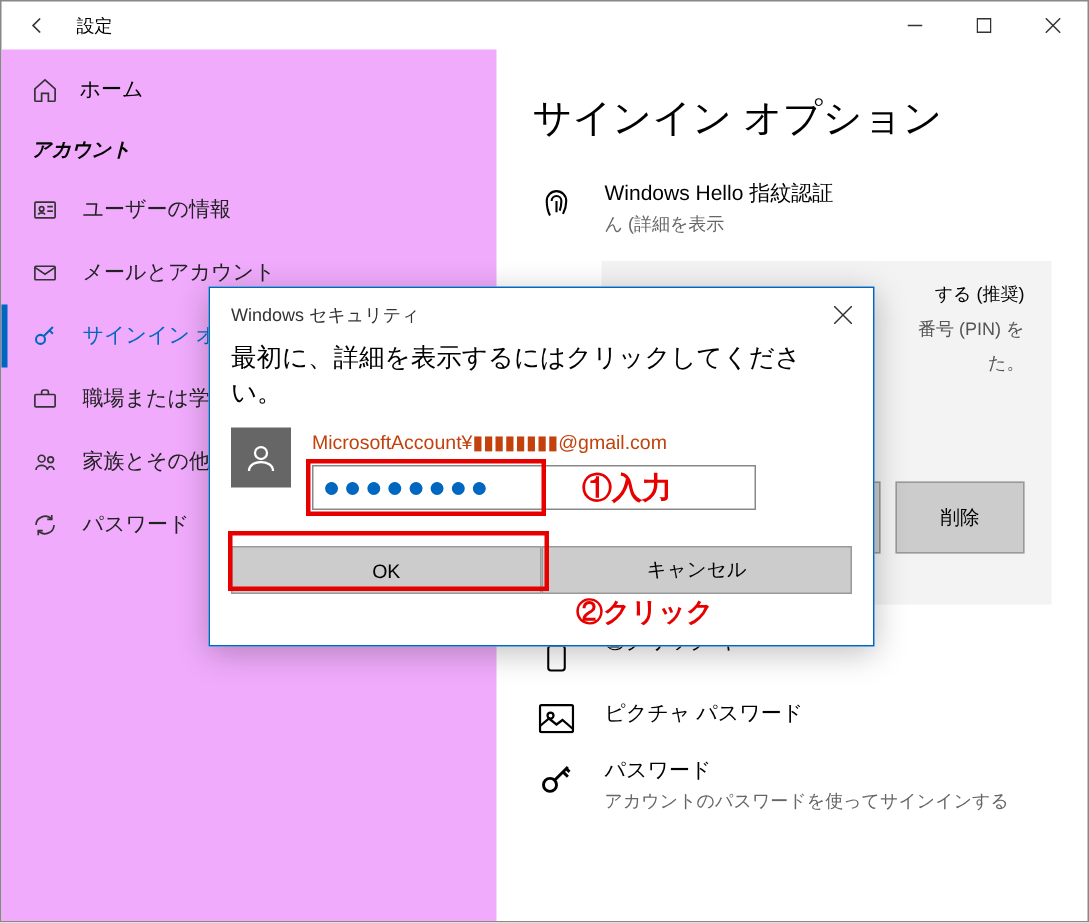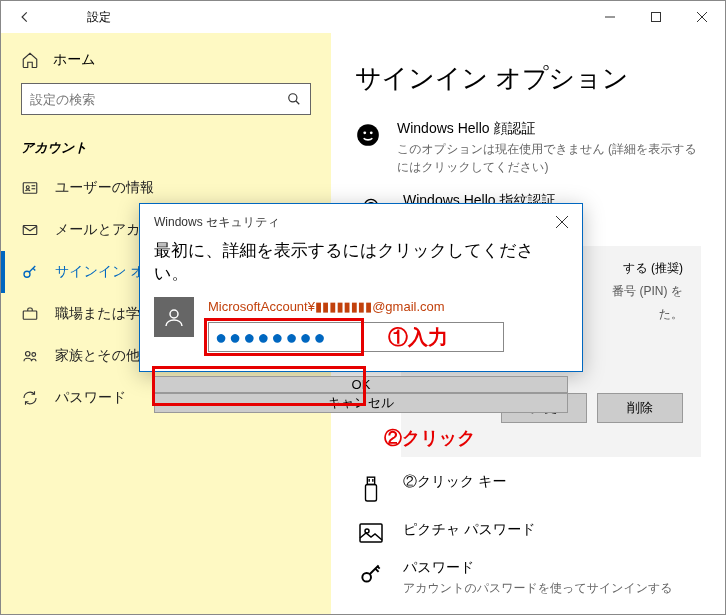--- a/index.html
+++ b/index.html
@@ -1,62 +1,62 @@
 <!DOCTYPE html>
 <html><head>
 <meta charset="utf-8">
 <style>
   * { box-sizing: border-box; font-family: "Yu Gothic UI", "Meiryo", sans-serif; }
   body { margin: 0; background: #fff; width: 726px; height: 615px; overflow: hidden; position: relative; color: #000; }
   .window { width: 726px; height: 615px; border: 1px solid #888; position: relative; background: #fff; }
   .titlebar { height: 32px; display: flex; align-items: center; }
-  .titlebar .left { flex: 1; display: flex; align-items: center; padding-left: 8px; height:100%;gap:36px; }
+  .titlebar .left { flex: 1; display: flex; align-items: center; padding-left: 8px; height:100%; }
   .titlebar .back { width: 32px; height: 32px; display:flex; align-items:center; justify-content:center; color:#333; }
   .titlebar .title { font-size: 12px; padding-left: 10px; }
   .titlebar .ctrls { display:flex; }
   .titlebar .ctrl { width: 46px; height: 32px; display:flex; align-items:center; justify-content:center; color:#333; }
   .content { display:flex; height: calc(100% - 32px); }
-  .sidebar { width: 330px; background: #fef9c3; padding: 10px 0 0 0; }
+  .sidebar { width: 330px; background: #f0abfc; padding: 10px 0 0 0; }
   .home { display:flex; align-items:center; gap:14px; padding: 8px 20px; font-size:14px; }
   .search-wrap { padding: 6px 20px 10px 20px; }
   .search { display:flex; align-items:center; border:1px solid #666; background:#fff; height:32px; }
   .search input { flex:1; border:none; outline:none; font-size:13px; padding:0 8px; background:transparent; }
   .search .sicon { width:32px; display:flex; align-items:center; justify-content:center; color:#333; }
   .section-header { padding: 14px 20px 10px 20px; font-size:13px; font-weight:bold;font-style:italic; }
   .nav-item { display:flex; align-items:center; gap:16px; padding: 12px 20px; font-size:14px; color:#222; }
   .nav-item.active { border-left: 4px solid #0067c0; padding-left:16px; color:#0067c0; }
   .nav-item .nicon { width:18px; height:18px; display:flex; align-items:center; justify-content:center; }
   .main { flex:1; padding: 20px 24px; overflow:hidden; position:relative; }
   .page-title { font-size: 26px; font-weight:400; margin: 8px 0 16px 0; }
   .opt { display:flex; gap:16px; padding: 8px 0; }
   .opt .oicon { width:32px; display:flex; justify-content:center; padding-top:2px; }
   .opt .otxt .ot-title { font-size:14px; color:#000; }
   .opt .otxt .ot-sub { font-size:12px; color:#666; margin-top:2px; line-height:1.5; }
   .pin-box { background:#f3f3f3; padding: 14px 18px 18px 18px; margin: 8px 0 8px 46px; }
   .pin-box .pb-rec { font-size:12px; color:#000; text-align:right; }
   .pin-box .pb-line { font-size:12px; color:#555; margin-top:6px; text-align:right; }
   .btn-row { display:flex; gap:10px; justify-content:flex-end; margin: 10px 0 16px 0; }
-  .gbtn { background:#ccc; border:1px solid #999; width:86px; height:30px; font-size:13px; display:flex; align-items:center; justify-content:center; }
+  .gbtn { background:#ccc; border:1px solid #999; width:86px; height:48px; font-size:13px; display:flex; align-items:center; justify-content:center; }
   
-  .dialog { position:absolute; left:138px; top:190px; width:444px; height:169px; background:#fff; border:1px solid #0067c0; box-shadow: 0 4px 20px rgba(0,0,0,0.25); margin-top: 12px; }
+  .dialog { position:absolute; left:138px; top:190px; width:444px; height:240px; background:#fff; border:1px solid #0067c0; box-shadow: 0 4px 20px rgba(0,0,0,0.25); }
   .dlg-title { padding: 10px 14px 2px 14px; font-size:12px; color:#333; }
   .dlg-close { position:absolute; right:8px; top:6px; width:24px; height:24px; display:flex; align-items:center; justify-content:center; }
   .dlg-heading { padding: 6px 14px 10px 14px; font-size:17px; font-weight:500; }
   .dlg-body { display:flex; gap:14px; padding: 2px 14px; align-items:flex-start; }
   .avatar { width:40px; height:40px; background:#666; display:flex; align-items:center; justify-content:center; }
   .acct-area { flex:1; }
   .acct-line { font-size:13px; color:#c2410c; padding:2px 0 8px 0; }
   .pwd-wrap { position:relative; }
   .pwd { width: 296px; height:30px; border:1px solid #888; padding:0 6px; font-size:20px; letter-spacing:2px; color:#0067c0; }
   .pwd-highlight { position:absolute; left:-4px; top:-4px; width:160px; height:38px; border:3px solid #e60000; pointer-events:none; }
   .anno1 { position:absolute; left:180px; top:2px; color:#e60000; font-size:20px; font-weight:bold; }
-  .dlg-btns { display:flex; padding: 22px 14px 14px 14px; gap:0;flex-direction:column; }
+  .dlg-btns { display:flex; padding: 22px 14px 14px 14px; gap:0; }
   .dlg-btn { flex:1; height:32px; background:#ccc; border:1px solid #999; font-size:13px; display:flex; align-items:center; justify-content:center; }
   .ok-highlight { position:absolute; left:12px; top:162px; width:214px; height:40px; border:3px solid #e60000; pointer-events:none; }
-  .anno2 { position:absolute; left:244px; top:222px; color:#e60000; font-size:18px; font-weight:bold; }
+  .anno2 { position:absolute; left:244px; top:204px; color:#e60000; font-size:18px; font-weight:bold; }
   svg { display:block; }
 </style>
 </head>
 <body>
 
 <div class="window">
   <div class="titlebar">
     <div class="left">
       <div class="back">
         <svg width="14" height="14" viewBox="0 0 24 24" fill="none" stroke="#333" stroke-width="2">
@@ -88,31 +88,20 @@
   <div class="content">
     <div class="sidebar">
       <div class="home">
         <span>
           <svg width="18" height="18" viewBox="0 0 24 24" fill="none" stroke="#333" stroke-width="1.5">
               <path d="M3 11l9-8 9 8v10a1 1 0 01-1 1h-5v-7h-6v7H4a1 1 0 01-1-1V11z"></path>
             </svg>
         </span>
         <span>ホーム</span>
       </div>
-      <div class="search-wrap">
-        <div class="search">
-          <input type="text" placeholder="設定の検索" style="">
-          <div class="sicon">
-            <svg width="14" height="14" viewBox="0 0 24 24" fill="none" stroke="#333" stroke-width="2">
-                <circle cx="10" cy="10" r="7"></circle>
-                <line x1="21" y1="21" x2="15" y2="15"></line>
-              </svg>
-          </div>
-        </div>
-      </div>
       <div class="section-header">アカウント</div>
 
       <div class="nav-item">
         <span class="nicon">
           <svg width="18" height="18" viewBox="0 0 24 24" fill="none" stroke="#333" stroke-width="1.5">
               <rect x="3" y="5" width="18" height="14" rx="1"></rect>
               <circle cx="9" cy="11" r="2"></circle>
               <path d="M6 16c1-2 5-2 6 0"></path>
               <line x1="14" y1="9" x2="19" y2="9"></line>
               <line x1="14" y1="13" x2="19" y2="13"></line>
@@ -164,34 +153,20 @@
               <path d="M18 3v4h-4M6 21v-4h4"></path>
             </svg>
         </span>
         <span>パスワード</span>
       </div>
     </div>
 
     <div class="main">
       <div class="page-title">サインイン オプション</div>
 
-      <div class="opt">
-        <div class="oicon">
-          <svg width="26" height="26" viewBox="0 0 24 24" fill="#000">
-              <circle cx="12" cy="12" r="10"></circle>
-              <circle cx="9" cy="10" r="1.3" fill="#fff"></circle>
-              <circle cx="15" cy="10" r="1.3" fill="#fff"></circle>
-              <path d="M8 15c2 2 6 2 8 0" stroke="#fff" stroke-width="1.5" fill="none"></path>
-            </svg>
-        </div>
-        <div class="otxt">
-          <div class="ot-title">Windows Hello 顔認証</div>
-          <div class="ot-sub">このオプションは現在使用できません (詳細を表示するにはクリックしてください)</div>
-        </div>
-      </div>
 
       <div class="opt">
         <div class="oicon">
           <svg width="26" height="26" viewBox="0 0 24 24" fill="none" stroke="#000" stroke-width="1.3">
               <path d="M6 11a6 6 0 0112 0c0 4-2 8-2 8M9 11a3 3 0 016 0c0 3-1 6-1 6M12 11v7M6 11c0 5 2 9 2 9"></path>
             </svg>
         </div>
         <div class="otxt">
           <div class="ot-title">Windows Hello 指紋認証</div>
           <div class="ot-sub">ん (詳細を表示</div>

